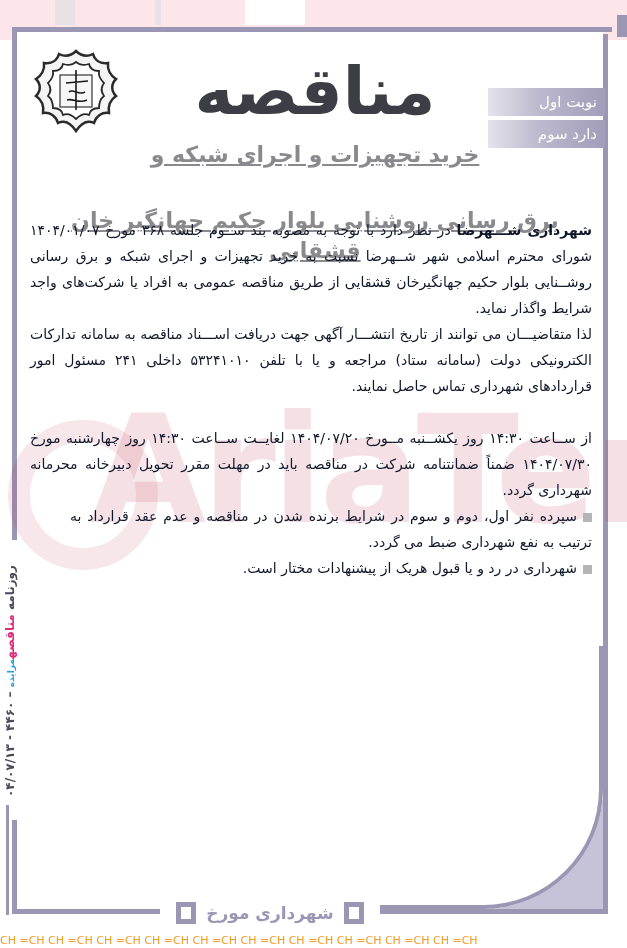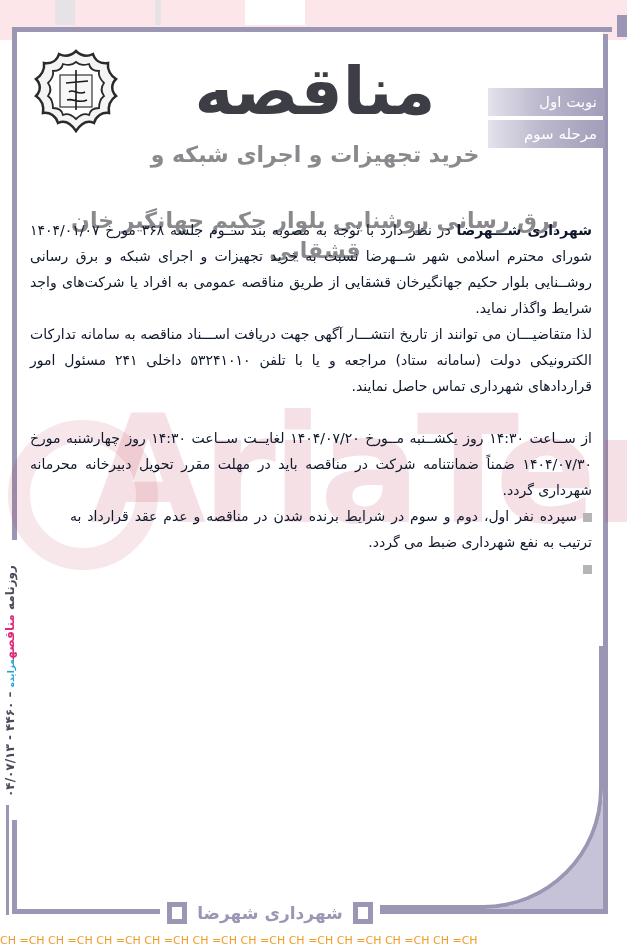--- a/index.html
+++ b/index.html
@@ -69,21 +69,21 @@
   .logo {
     position: absolute; left: 33px; top: 48px; width: 86px; height: 86px;
   }
   .title {
     position: absolute; left: 150px; top: 52px; width: 330px; text-align: center;
     font-size: 66px; font-weight: bold; color: #3d3d45; line-height: 80px;
     letter-spacing: 2px;
   }
   .subtitle {
     position: absolute; left: 40px; width: 550px; text-align: center;
-    font-weight: bold; color: #8a8a8e; font-size: 22px; line-height: 30px;
+    font-weight: bold; color: #8a8a8e; font-size: 22px; line-height: 30px; text-decoration: underline;
   }
   .body-text {
     position: absolute; left: 30px; top: 217px; width: 562px;
     font-size: 14px; line-height: 26px; color: #0f172a; text-align: justify;
   }
   .body-text p { margin: 0; }
   .body-text b { font-weight: bold; }
   .bullet {
     display: inline-block; width: 9px; height: 9px; background: #b5b5b8; margin-left: 6px; vertical-align: middle;
   }
@@ -131,21 +131,21 @@
 <div class="right-bar"></div>
 <div class="corner-tr"></div>
 <div class="bottom-bar"></div>
 <div class="content-bg"></div>
 
 <div class="wm-ring"></div>
 <div class="watermark">AriaTender</div>
 
 <div class="badges">
   <div class="badge">نوبت اول</div>
-  <div class="badge">مرحله سوم</div>
+  <div class="badge">دارد سوم</div>
 </div>
 
 <div class="logo">
   <svg width="86" height="86" viewBox="0 0 86 86">
     <path d="M43 3 C50 10 56 8 60 6 C62 13 68 16 75 15 C74 22 78 28 83 31 C78 36 78 43 83 48 C77 52 75 58 76 65 C69 64 63 68 61 75 C55 72 49 74 43 83 C37 74 31 72 25 75 C23 68 17 64 10 65 C11 58 9 52 3 48 C8 43 8 36 3 31 C8 28 12 22 11 15 C18 16 24 13 26 6 C30 8 36 10 43 3 Z" fill="#f4f4f4" stroke="#2a2a2a" stroke-width="2.5"></path>
     <path d="M43 14 C48 18 52 17 56 16 C57 21 61 23 66 23 C65 28 68 32 71 35 C68 39 68 44 71 48 C67 51 66 55 66 60 C61 60 57 62 56 67 C52 65 48 66 43 71 C38 66 34 65 30 67 C29 62 25 60 20 60 C20 55 19 51 15 48 C18 44 18 39 15 35 C18 32 21 28 20 23 C25 23 29 21 30 16 C34 17 38 18 43 14 Z" fill="#ffffff" stroke="#2a2a2a" stroke-width="1.8"></path>
     <rect x="27" y="27" width="32" height="32" fill="#f7f7f7" stroke="#333" stroke-width="1.2"></rect>
     <path d="M43 22 L43 62 M33 35 L55 33 M36 44 C40 40 46 48 52 44 M34 52 C40 50 46 56 54 52" stroke="#1a1a1a" stroke-width="1.6" fill="none"></path>
   </svg>
 </div>
@@ -163,27 +163,27 @@
     <span>لذا متقاضیـــان می توانند از تاریخ انتشـــار آگهی جهت دریافت اســـناد مناقصه به سامانه تدارکات الکترونیکی دولت (سامانه ستاد) مراجعه و یا با تلفن ۵۳۲۴۱۰۱۰ داخلی ۲۴۱ مسئول امور قراردادهای شهرداری تماس حاصل نمایند.</span>
   </p>
   <p>
     <br>
     <span>از ســاعت ۱۴:۳۰ روز یکشــنبه مــورخ ۱۴۰۴/۰۷/۲۰ لغایــت ســاعت ۱۴:۳۰ روز چهارشنبه مورخ ۱۴۰۴/۰۷/۳۰ ضمناً ضمانتنامه شرکت در مناقصه باید در مهلت مقرر تحویل دبیرخانه محرمانه شهرداری گردد.</span>
   </p>
   <p style="padding-left:40px;">
     <span class="bullet"></span><span>سپرده نفر اول، دوم و سوم در شرایط برنده شدن در مناقصه و عدم عقد قرارداد به ترتیب به نفع شهرداری ضبط می گردد.</span>
   </p>
   <p style="padding-left:80px;">
-    <span class="bullet"></span>
+    <span class="bullet"></span><span>شهرداری در رد و یا قبول هریک از پیشنهادات مختار است.</span>
   </p>
 </div>
 
 <div class="footer-sig">
   <div class="sig-box"></div>
-  <span class="sig-text">شهرداری شهرضا</span>
+  <span class="sig-text">شهرداری مورخ</span>
   <div class="sig-box"></div>
 </div>
 
 <div class="side-strip"></div>
 <div class="side-text">
   <span>روزنامه</span>
   <span class="brand">مناقصه</span><span class="brand2">مزایده</span>
   <span>– ۴۴۶۰ - ۰۴/۰۷/۱۳</span>
 </div>
 <div class="side-line"></div>

